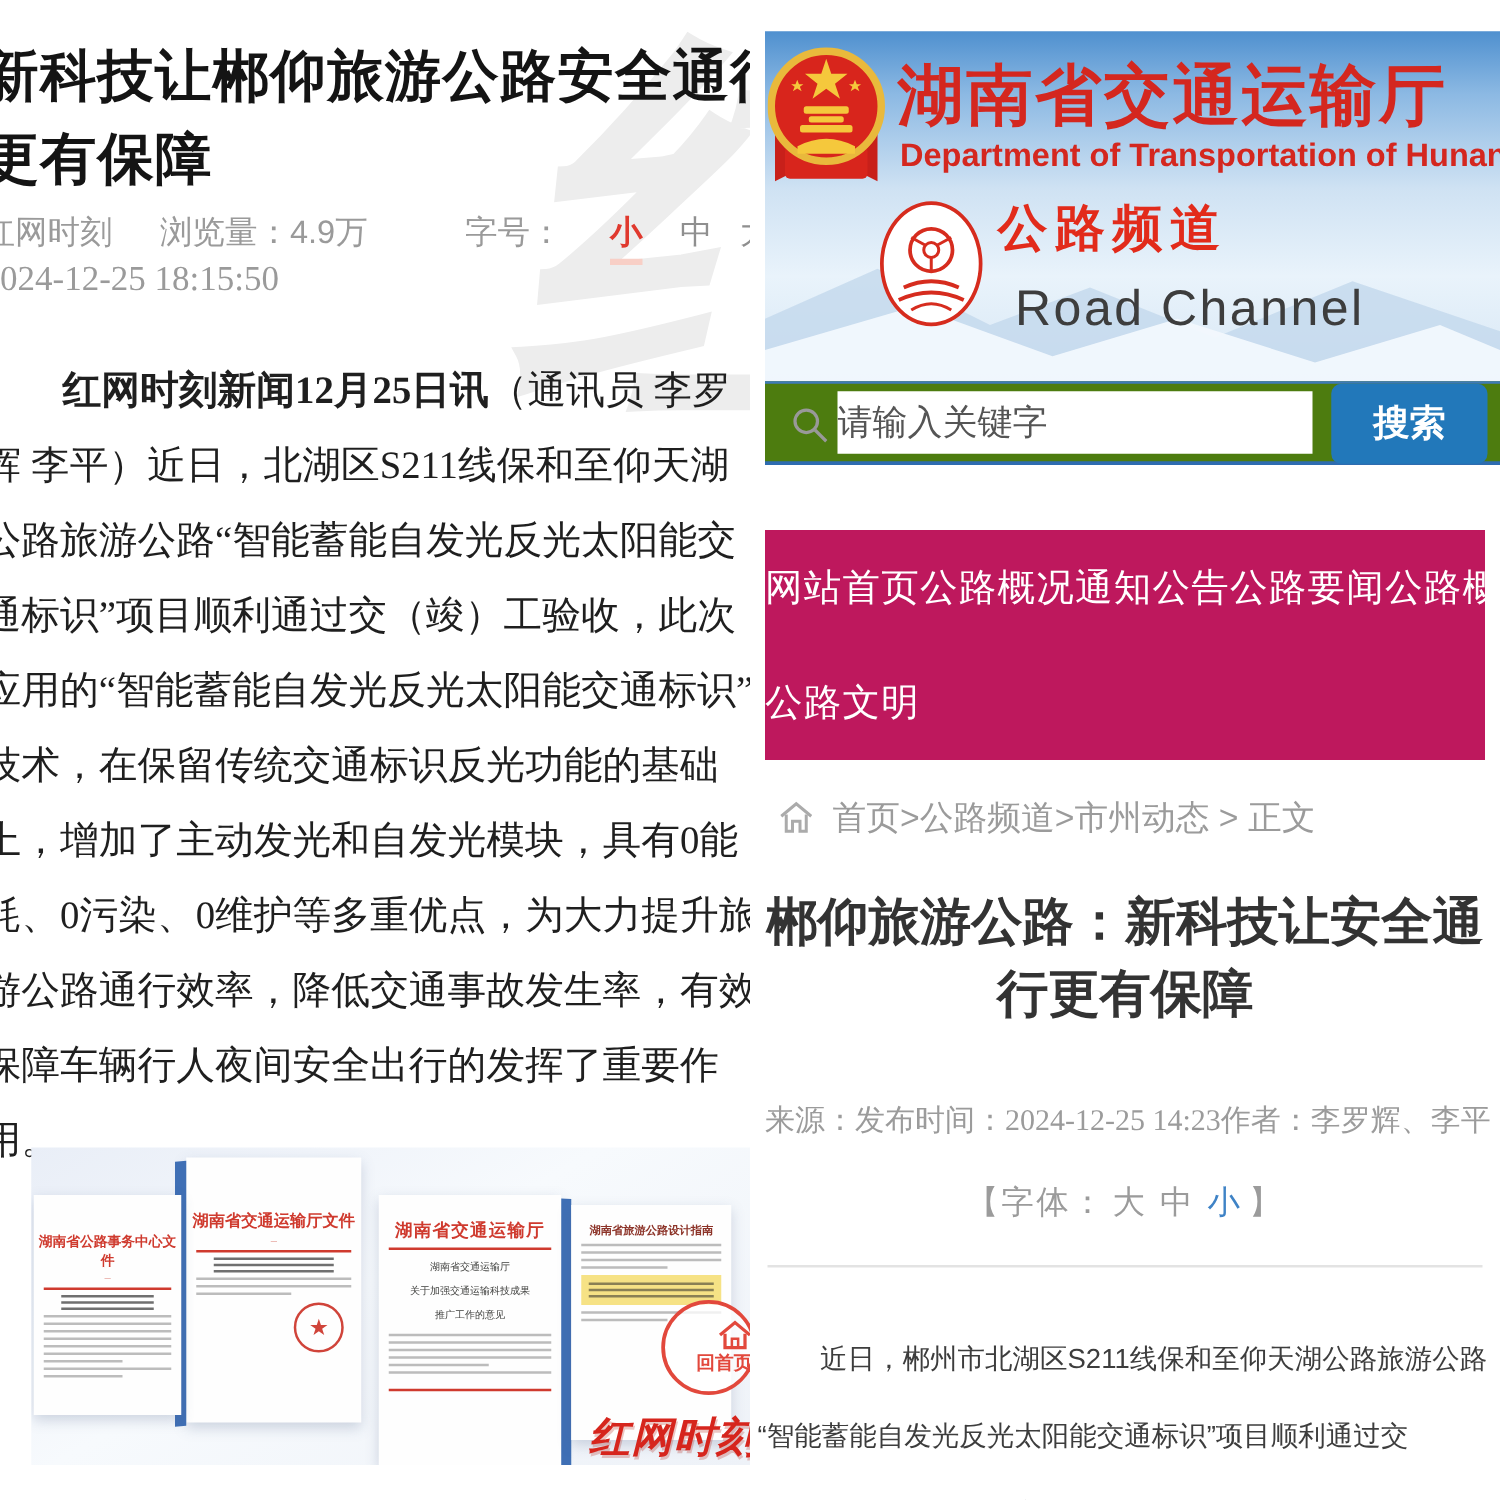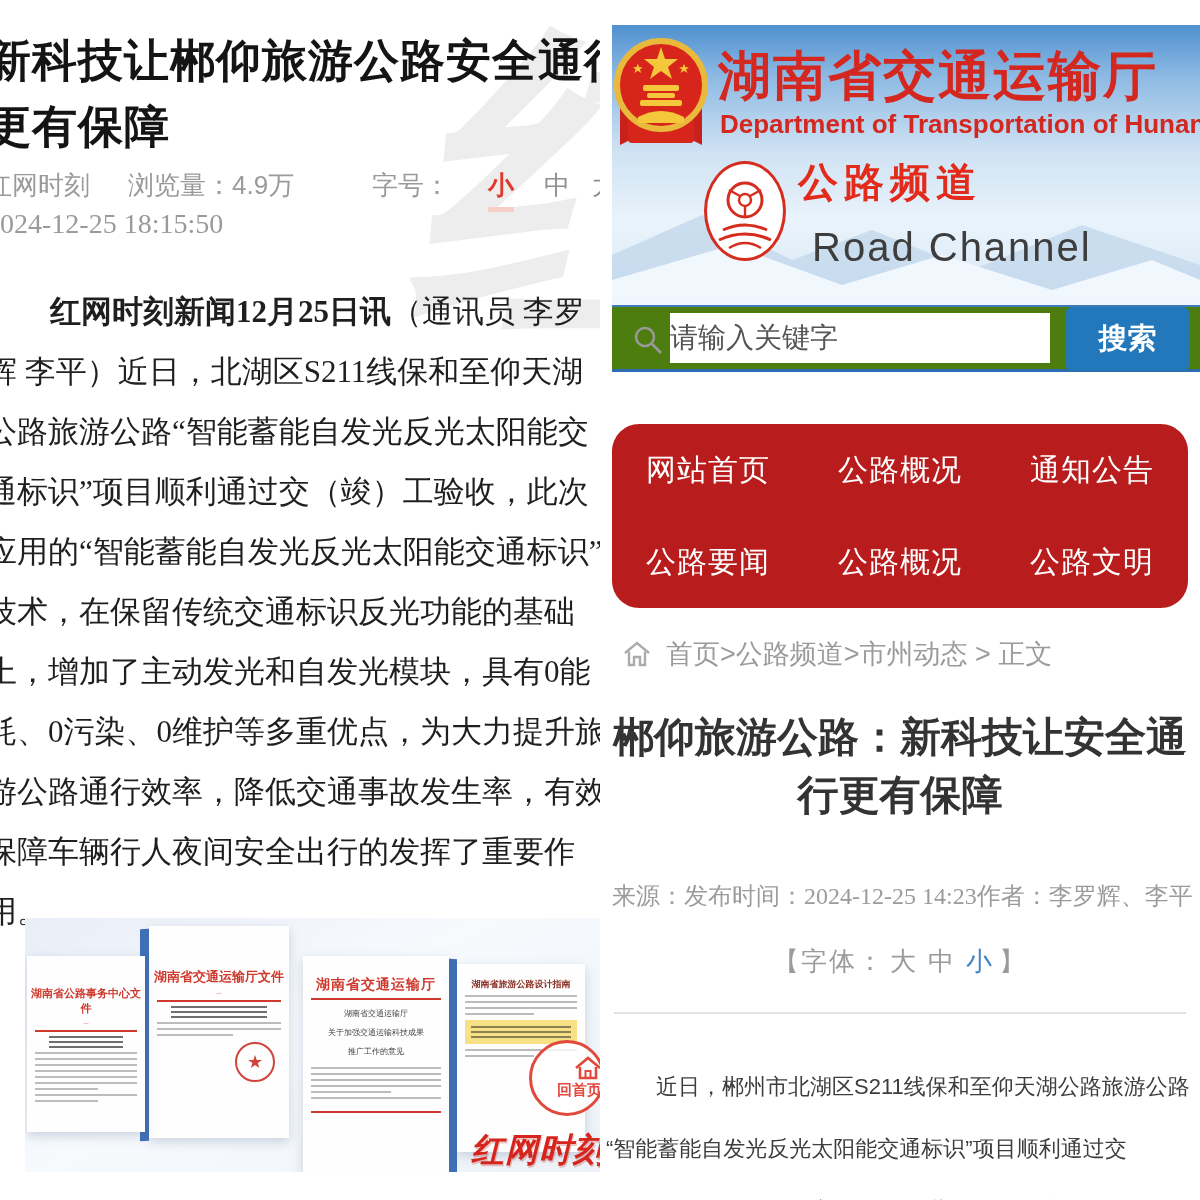--- a/index.html
+++ b/index.html
@@ -87,23 +87,23 @@
            letter-spacing:2px; white-space:nowrap; }
   .r-search { position:absolute; left:12px; top:305px; width:588px; height:67px; background:#4d7c0f;
               border-top:2px solid #3e7ab8; border-bottom:3px solid #2e6cb0; }
   .r-search .sicon { position:absolute; left:20px; top:17px; }
   .r-search input { position:absolute; left:58px; top:6px; width:380px; height:50px; border:none;
                     outline:none; font-size:28px; color:#4a4a4a; font-family:"Liberation Sans",sans-serif; }
   .r-search input::placeholder { color:#555; opacity:1; }
   .search-btn { position:absolute; right:10px; top:0px; width:125px; height:64px; background:#2278ba;
                 border:none; border-radius:8px; color:#fff; font-size:29px; font-weight:bold;
                 font-family:"Liberation Sans",sans-serif; cursor:pointer; }
-  .r-nav { position:absolute; left:12px; top:424px; width:576px; height:184px; background:#b91c1c;
-           display:grid; grid-template-columns:1fr 1fr 1fr; grid-template-rows:1fr 1fr;
-           align-items:center; justify-items:center;border-radius:27px; }
+  .r-nav { position:absolute; left:12px; top:424px; width:576px; height:184px; background:#be185d;
+           display:grid; grid-template-columns:1fr 1fr 1fr 1fr 1fr; grid-template-rows:1fr 1fr;
+           align-items:center; justify-items:center; }
   .r-nav .nav-item { color:#fff; font-size:30px; letter-spacing:1px; cursor:pointer; white-space:nowrap; }
   .r-breadcrumb { position:absolute; left:22px; top:636px; display:flex; align-items:center; gap:14px;
                   color:#9b9b9b; font-size:27px; }
   .r-title { position:absolute; left:12px; top:708px; width:576px; text-align:center; color:#333;
              font-weight:800; font-size:41px; line-height:58px; }
   .r-meta { position:absolute; left:12px; top:880px; width:574px; display:flex;
             justify-content:space-between; align-items:baseline; color:#9b9b9b; font-size:24px;
             white-space:nowrap;font-family:Liberation Serif, serif; }
   .r-fontrow { position:absolute; left:12px; top:944px; width:576px; text-align:center;
                color:#9b9b9b; font-size:26px; letter-spacing:2px; }

